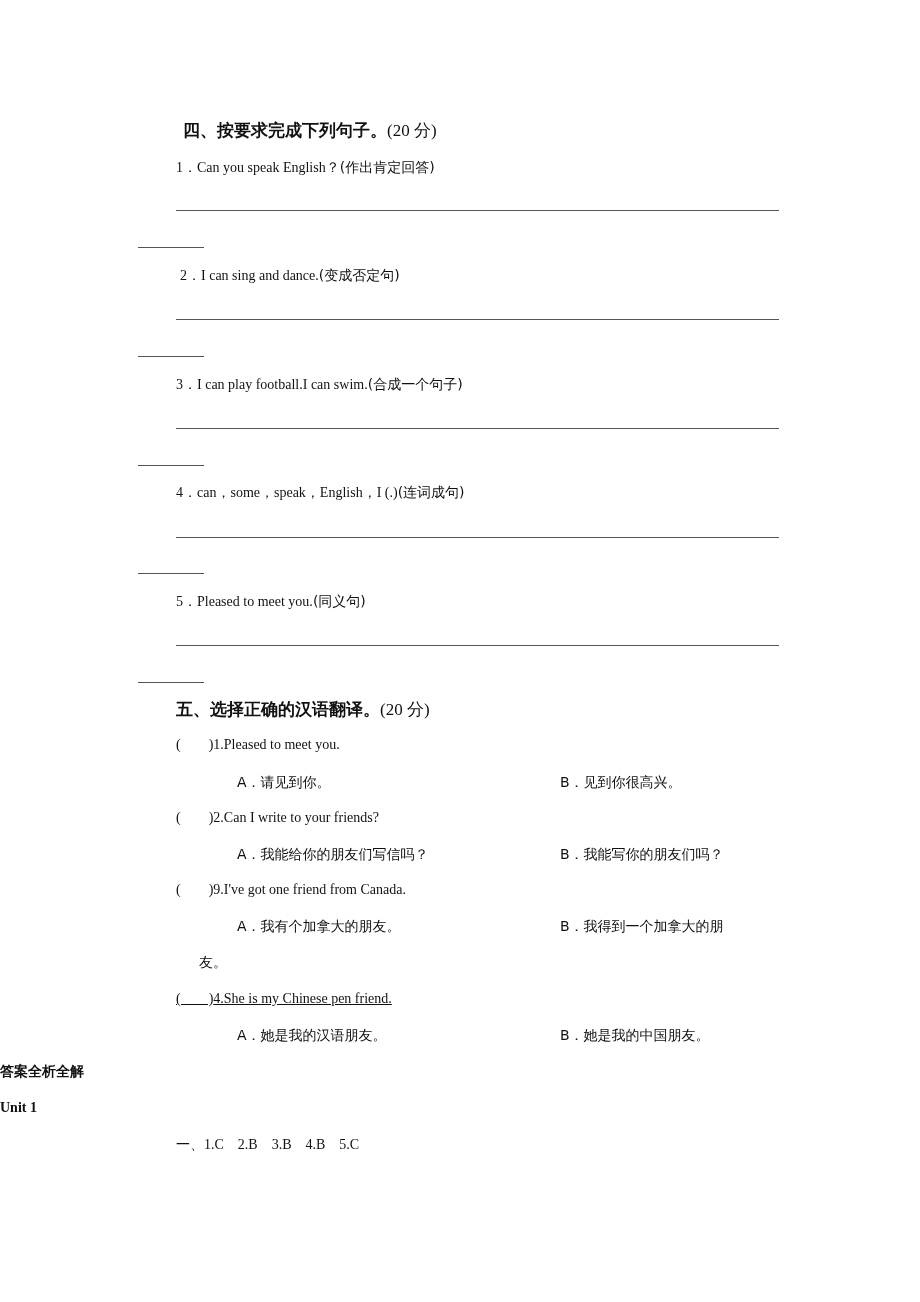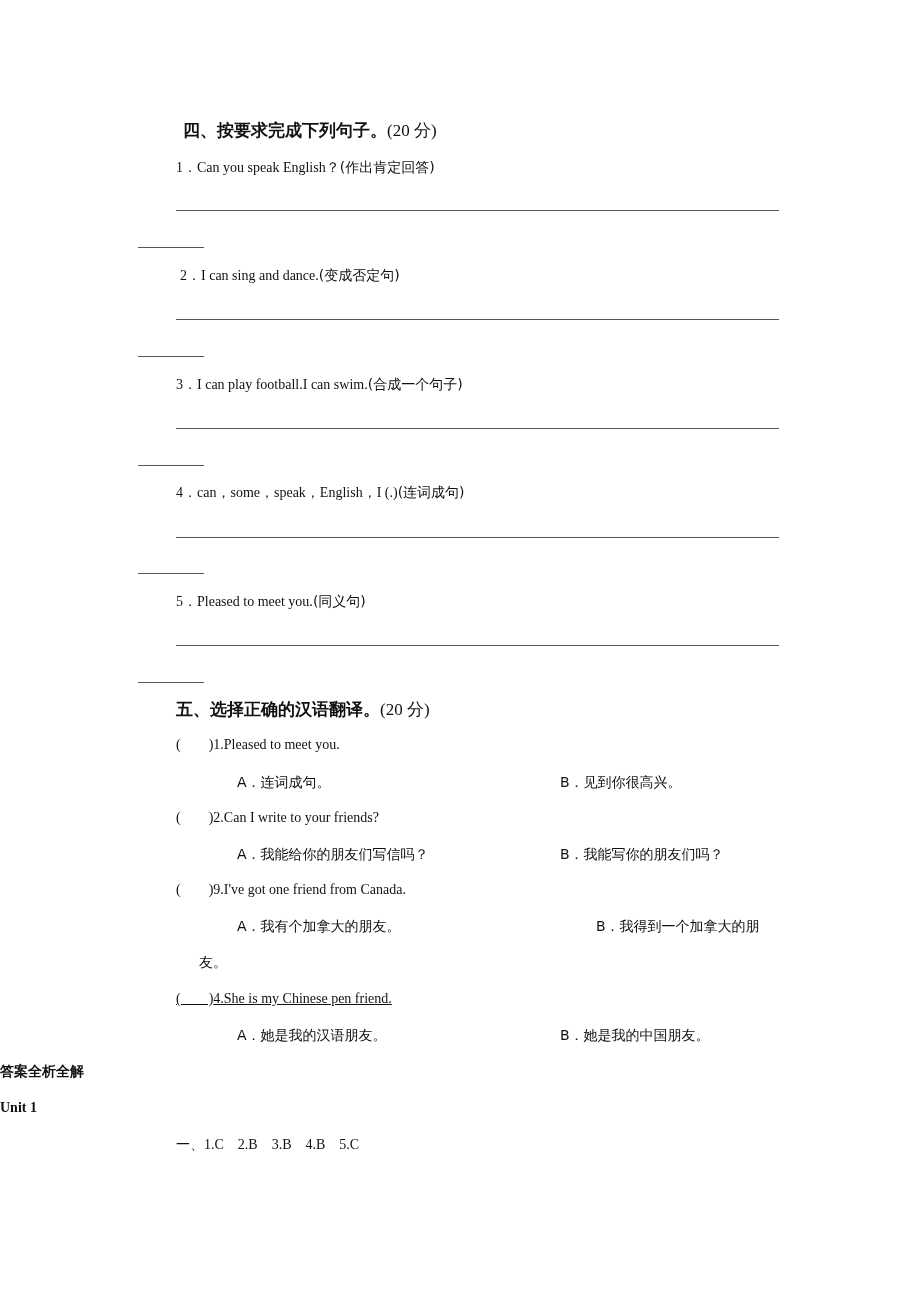--- a/index.html
+++ b/index.html
@@ -55,34 +55,34 @@
 <div class="line-long" style="top:645px;"></div>
 <div class="line-short" style="top:682px;"></div>
 
 <div class="abs txt heading cjk" style="left:176px; top:699px;">
   <span>五、选择正确的汉语翻译。</span><span class="pts">(20 分)</span>
 </div>
 
 <div class="abs txt" style="left:176px; top:735px;">
   <span style="white-space:pre;">(        )</span><span>1.Pleased to meet you.</span>
 </div>
-<div class="abs txt cjk" style="left:237px; top:772px;">A．连词成句。</div>
+<div class="abs txt cjk" style="left:237px; top:772px;">A．请见到你。</div>
 <div class="abs txt cjk" style="left:560px; top:772px;">B．见到你很高兴。</div>
 
 <div class="abs txt" style="left:176px; top:808px;">
   <span style="white-space:pre;">(        )</span><span>2.Can I write to your friends?</span>
 </div>
 <div class="abs txt cjk" style="left:237px; top:844px;">A．我能给你的朋友们写信吗？</div>
 <div class="abs txt cjk" style="left:560px; top:844px;">B．我能写你的朋友们吗？</div>
 
 <div class="abs txt" style="left:176px; top:880px;">
   <span style="white-space:pre;">(        )</span><span>9.I've got one friend from Canada.</span>
 </div>
 <div class="abs txt cjk" style="left:237px; top:916px;">A．我有个加拿大的朋友。</div>
-<div class="abs txt cjk" style="left:560px; top:916px;margin-left:36px;">B．我得到一个加拿大的朋</div>
+<div class="abs txt cjk" style="left:560px; top:916px;">B．我得到一个加拿大的朋</div>
 <div class="abs txt cjk" style="left:199px; top:952px;">友。</div>
 
 <div class="abs txt" style="left:176px; top:989px;text-decoration:underline;">
   <span style="white-space:pre;">(        )</span><span>4.She is my Chinese pen friend.</span>
 </div>
 <div class="abs txt cjk" style="left:237px; top:1025px;">A．她是我的汉语朋友。</div>
 <div class="abs txt cjk" style="left:560px; top:1025px;">B．她是我的中国朋友。</div>
 
 <div class="center txt bold cjk" style="top:1061px;">答案全析全解</div>
 <div class="center txt bold" style="top:1098px;">Unit 1</div>

